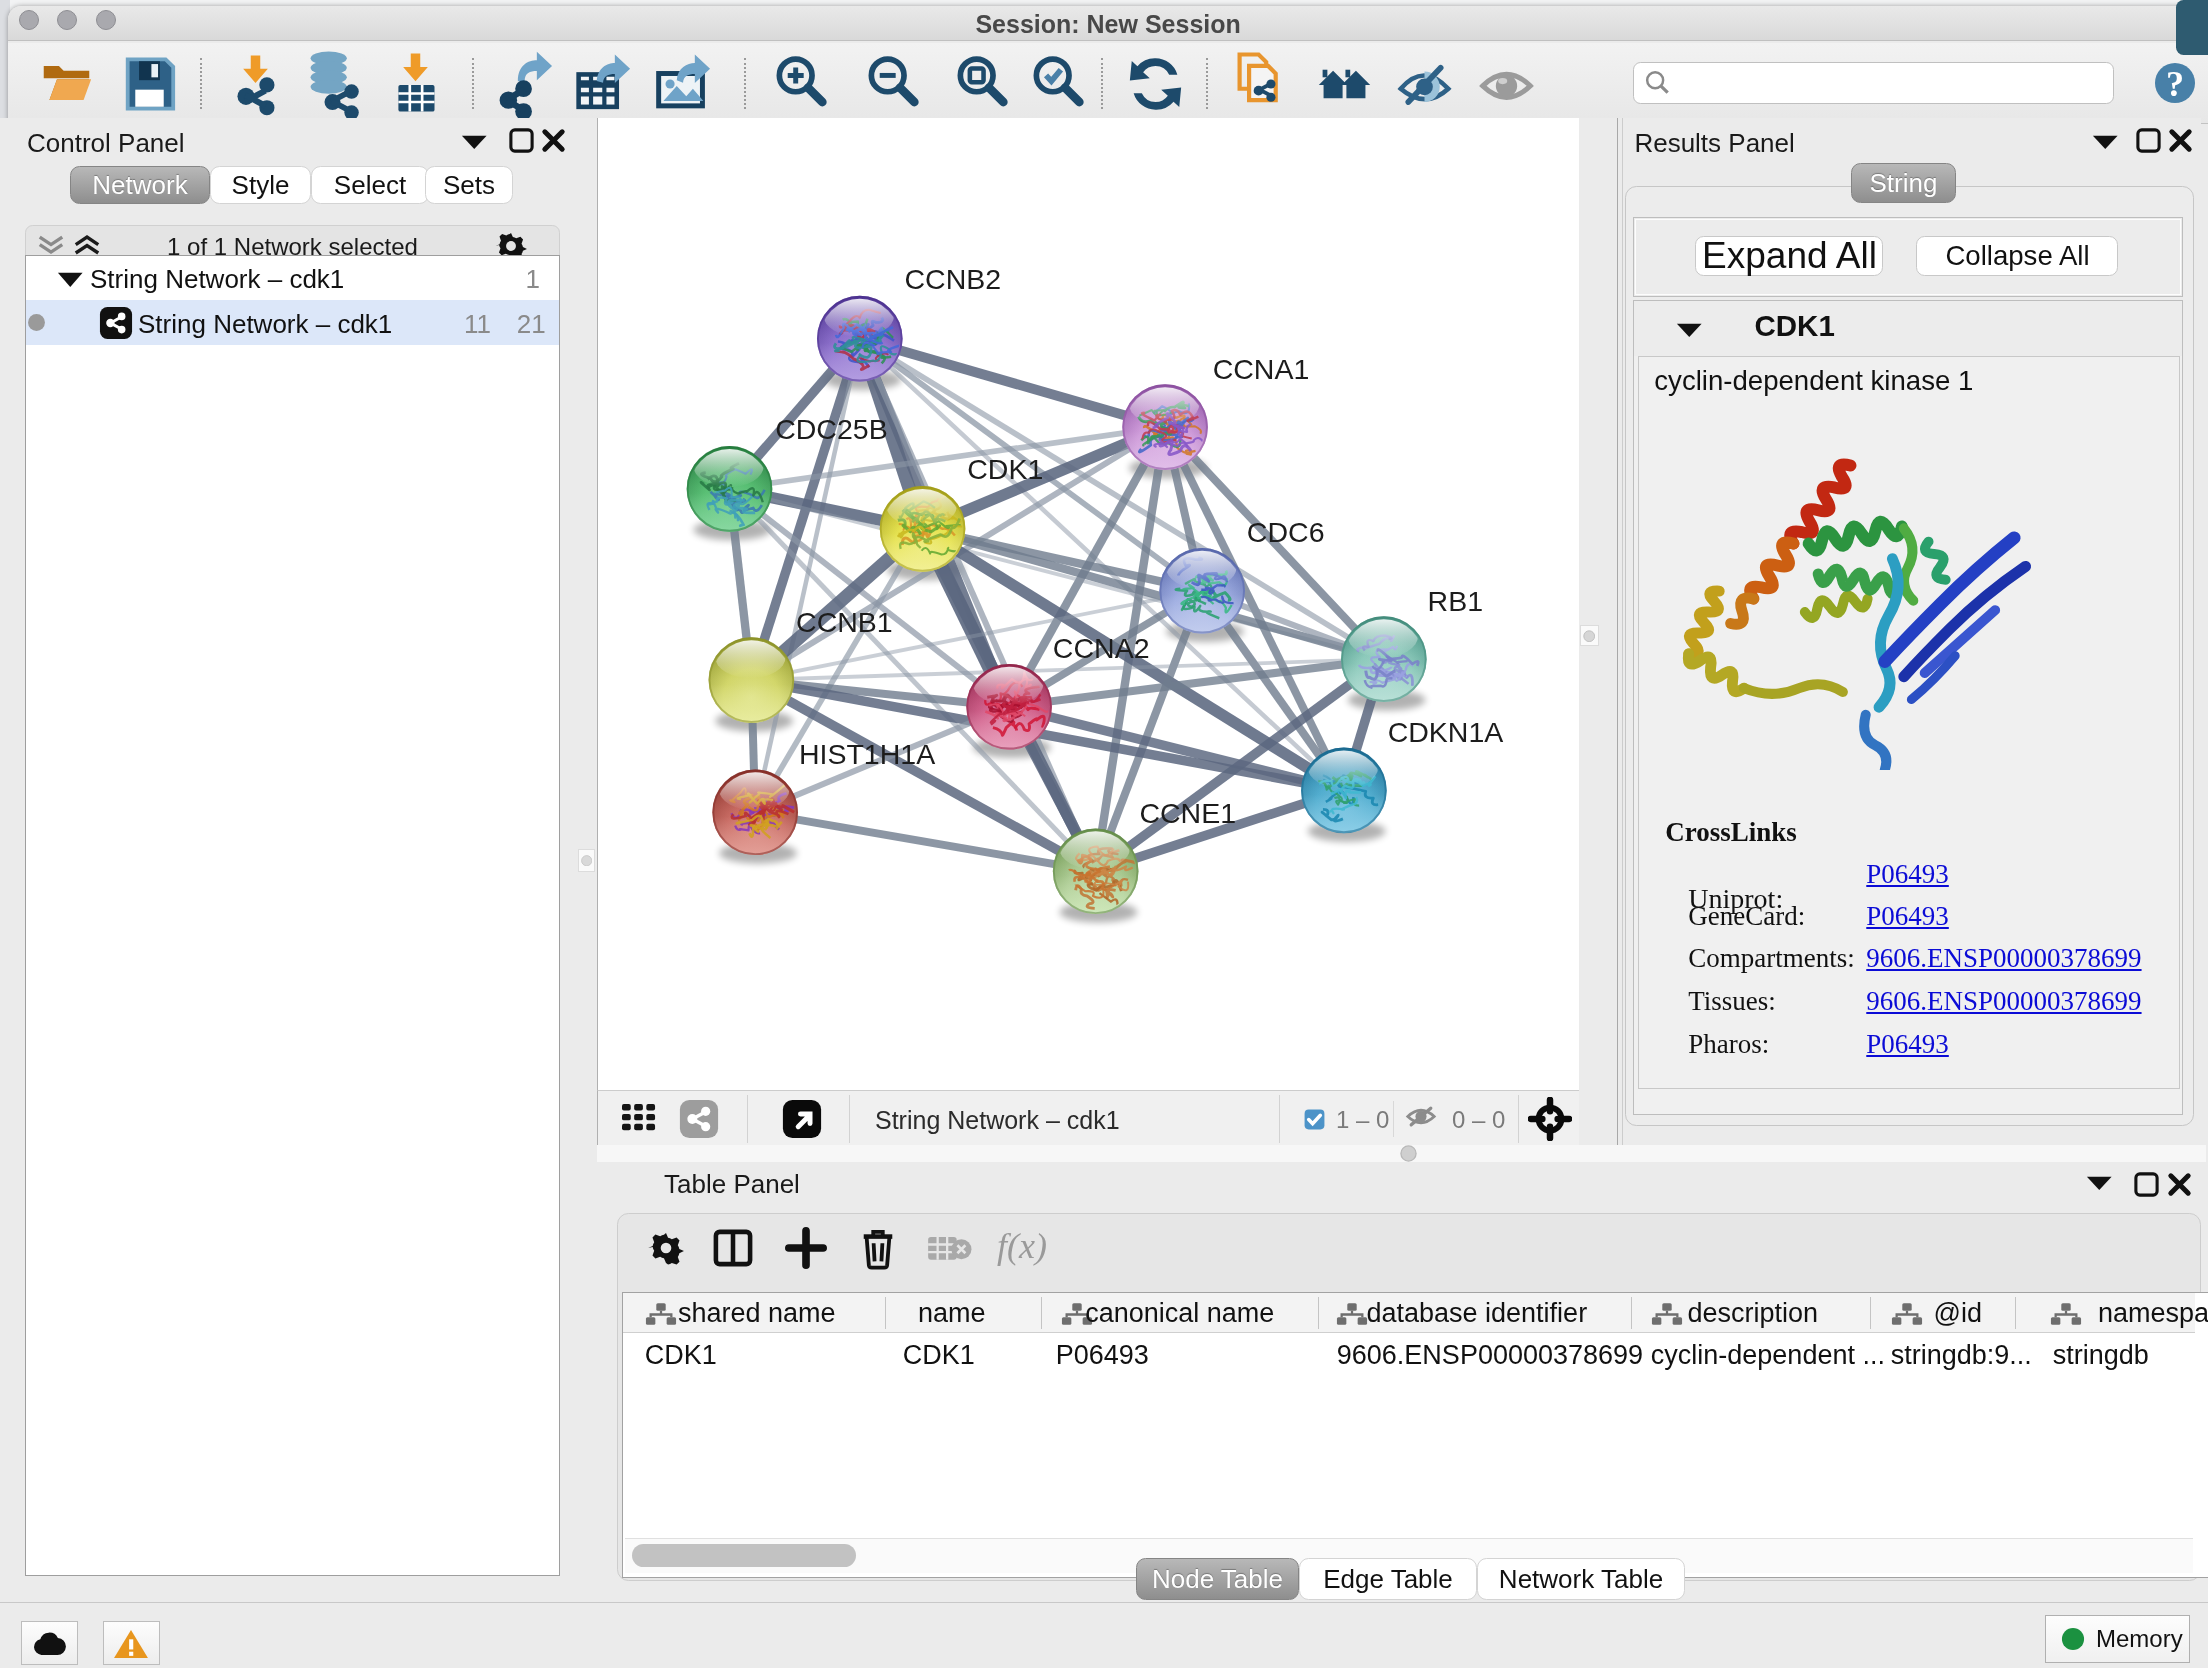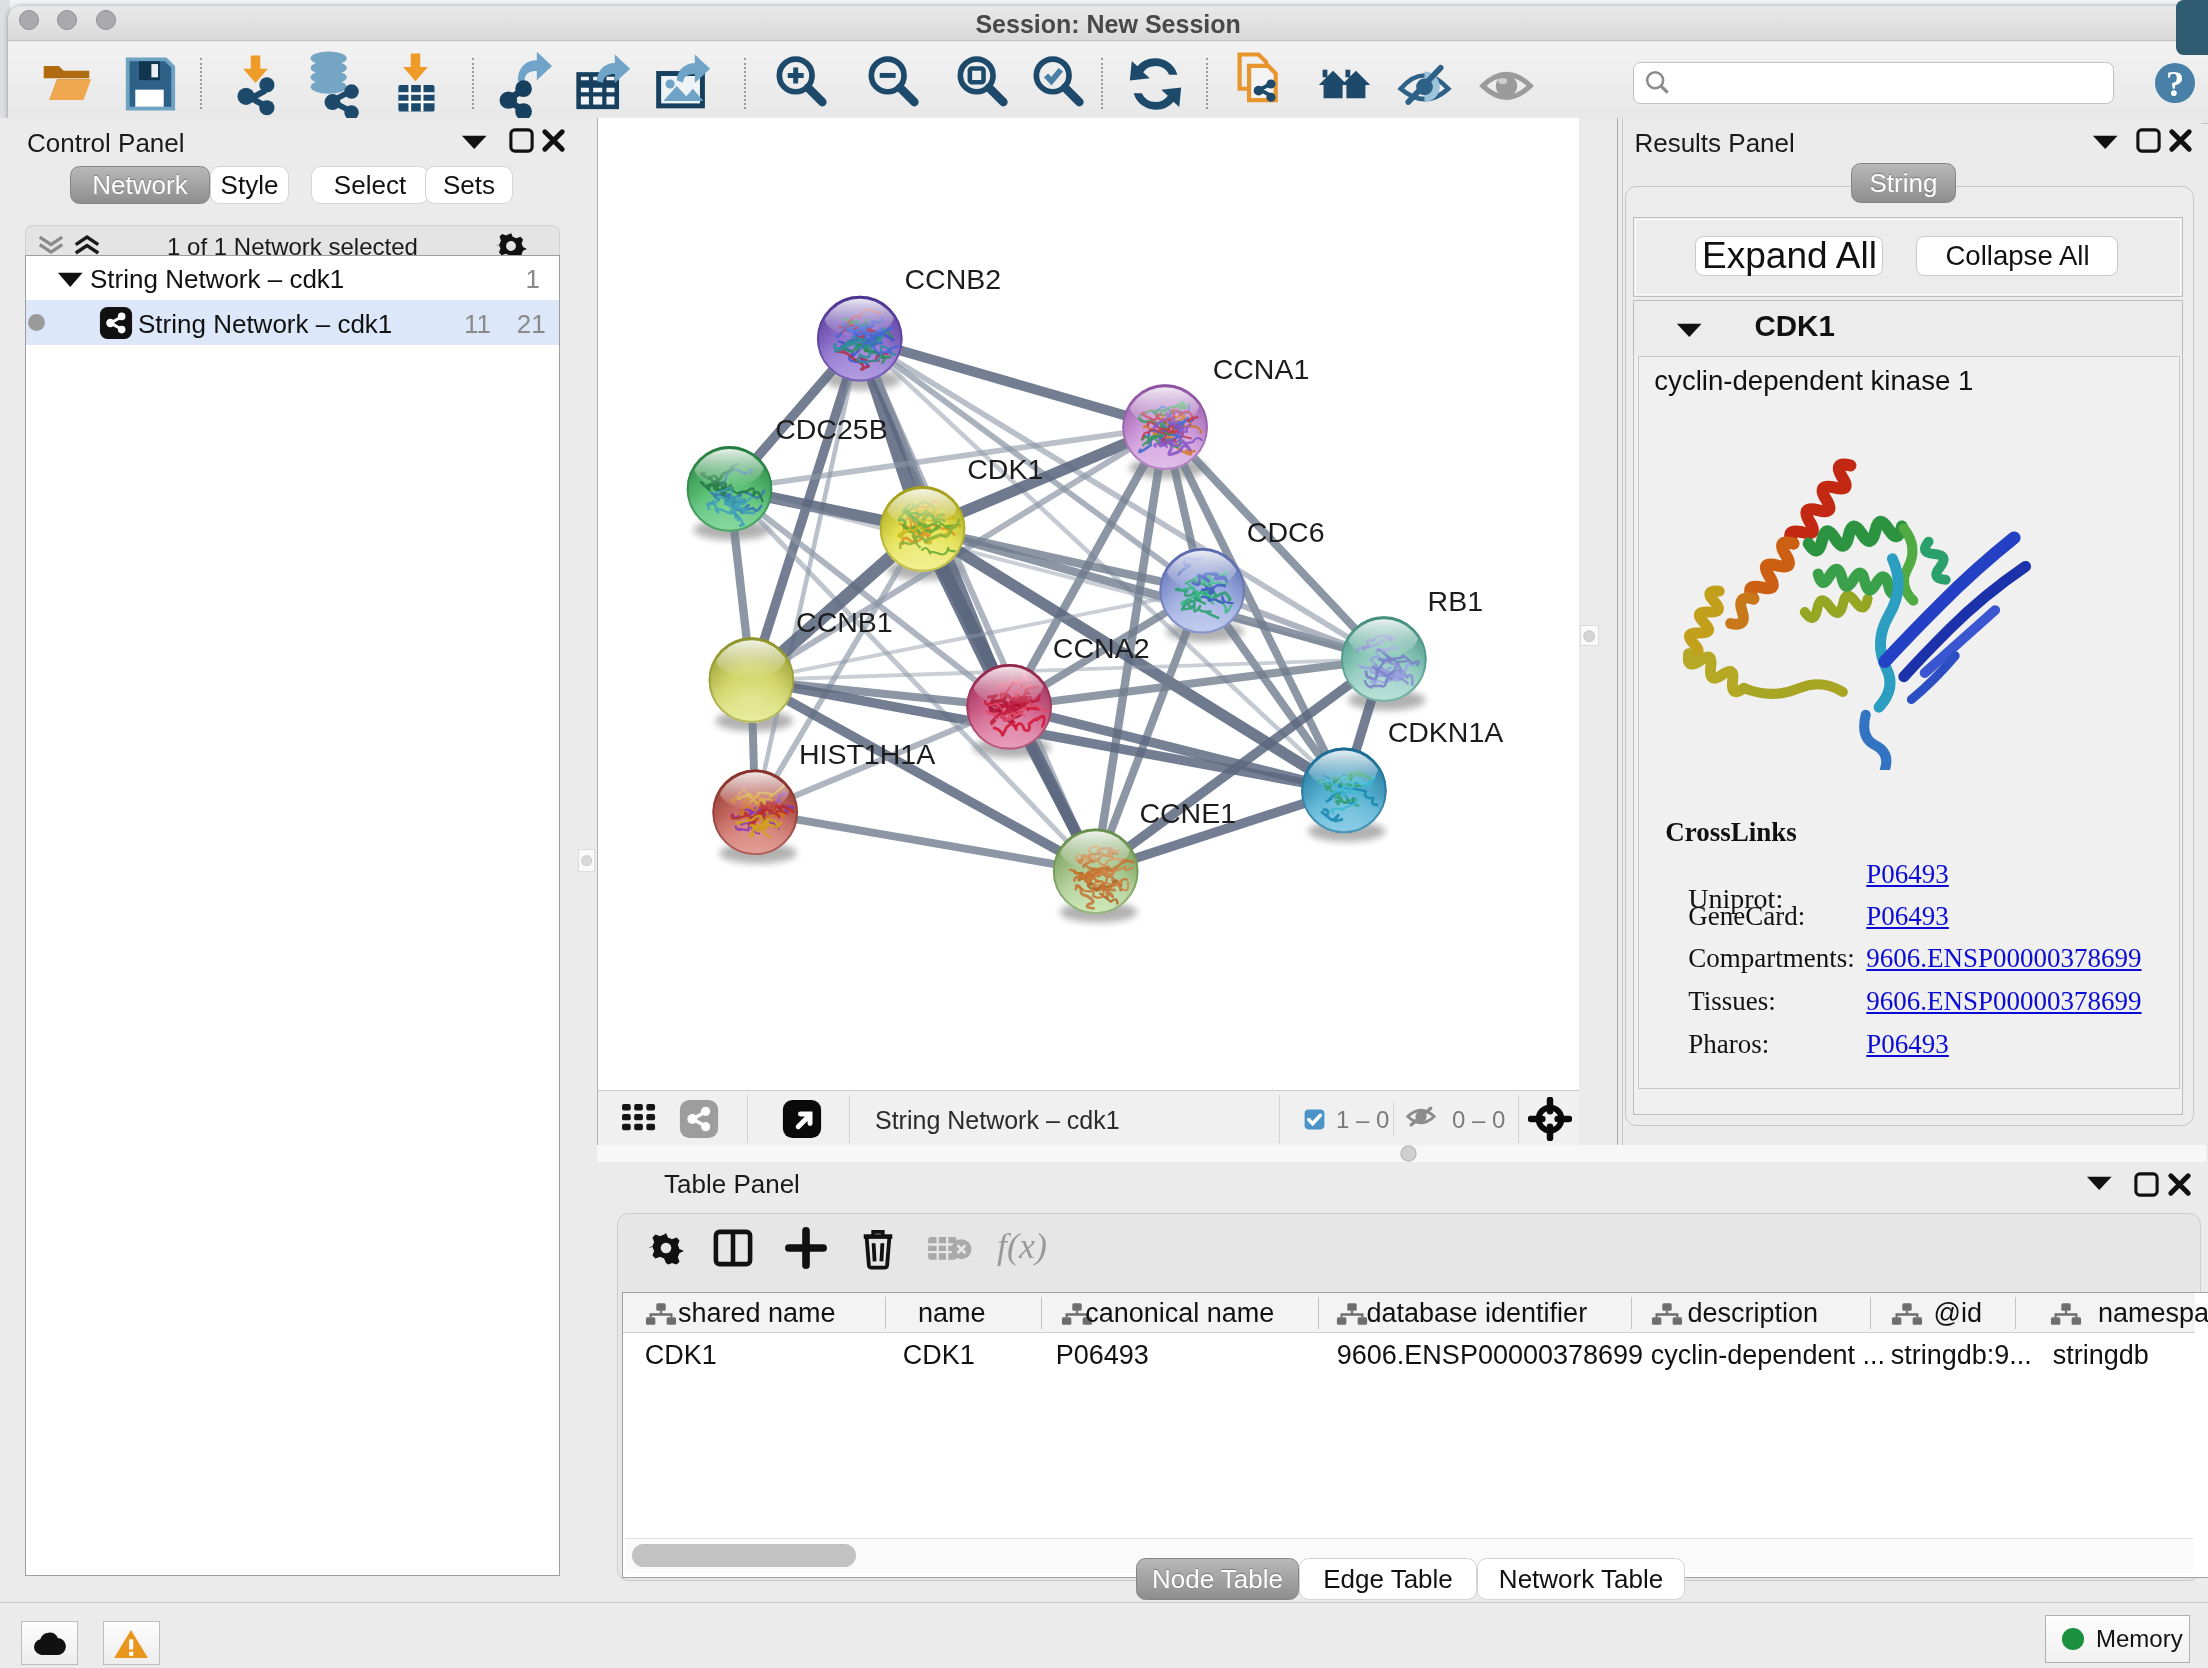--- a/index.html
+++ b/index.html
@@ -242,21 +242,21 @@
       <path d="M1 2 h13 l-6.5 7z" fill="#111"></path>
     </svg>
   <svg class="abs" style="left:508px;top:8.6px;" width="27" height="27" viewBox="0 0 14 14">
       <rect x="1.5" y="1.5" width="11" height="11" rx="2" fill="none" stroke="#111" stroke-width="1.6"></rect>
     </svg>
   <svg class="abs" style="left:540px;top:8.6px;" width="27" height="27" viewBox="0 0 14 14">
       <path d="M2.5 2.5 L11.5 11.5 M11.5 2.5 L2.5 11.5" stroke="#111" stroke-width="2.6" stroke-linecap="round"></path>
     </svg>
 
   <div class="tab tabsel" style="left:70px;top:48px;width:140px;height:38px;line-height:36px;">Network</div>
-  <div class="tab tabun" style="left:210px;top:48px;width:79px;height:38px;line-height:36px;">Style</div>
+  <div class="tab tabun" style="left:210px;top:48px;width:101px;height:38px;line-height:36px;">Style</div>
   <div class="tab tabun" style="left:311px;top:48px;width:118px;height:38px;line-height:36px;">Select</div>
   <div class="tab tabun" style="left:425px;top:48px;width:88px;height:38px;line-height:36px;">Sets</div>
 
   <div class="abs" style="left:25px;top:107px;width:535px;height:38px;background:#e4e4e4;border:1px solid #d0d0d0;border-radius:7.6px 7.6px 0 0;">
     <svg class="abs" style="left:9.5px;top:8.6px;" width="30" height="21" viewBox="0 0 16 11">
         <g fill="none" stroke="#8a8a8a" stroke-width="1.8">
           <path d="M2 1 l6 4 6-4"></path>
           <path d="M2 5 l6 4 6-4"></path>
         </g>
       </svg>

